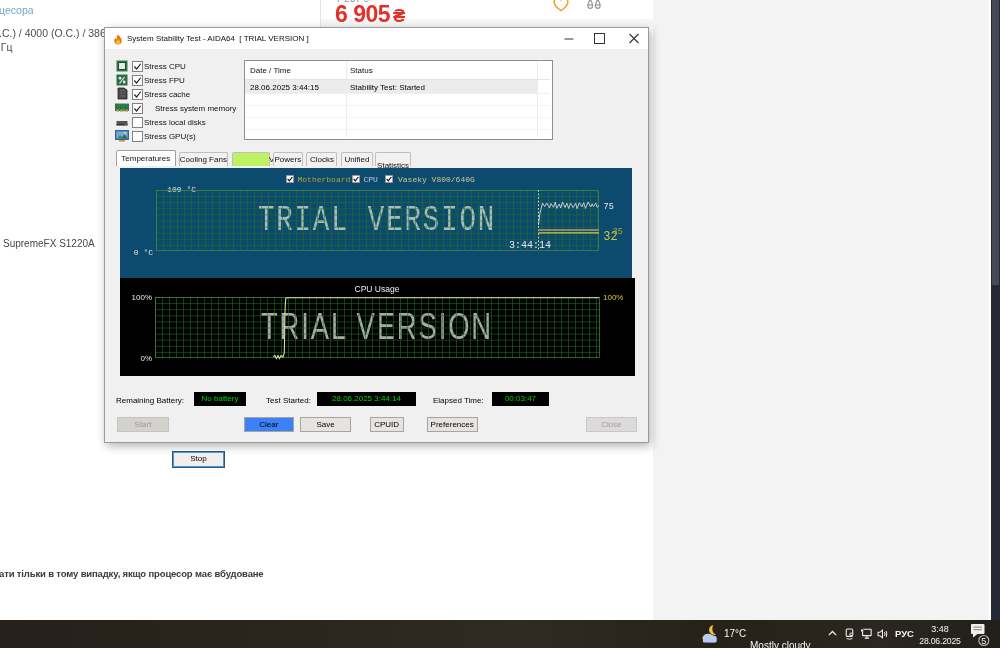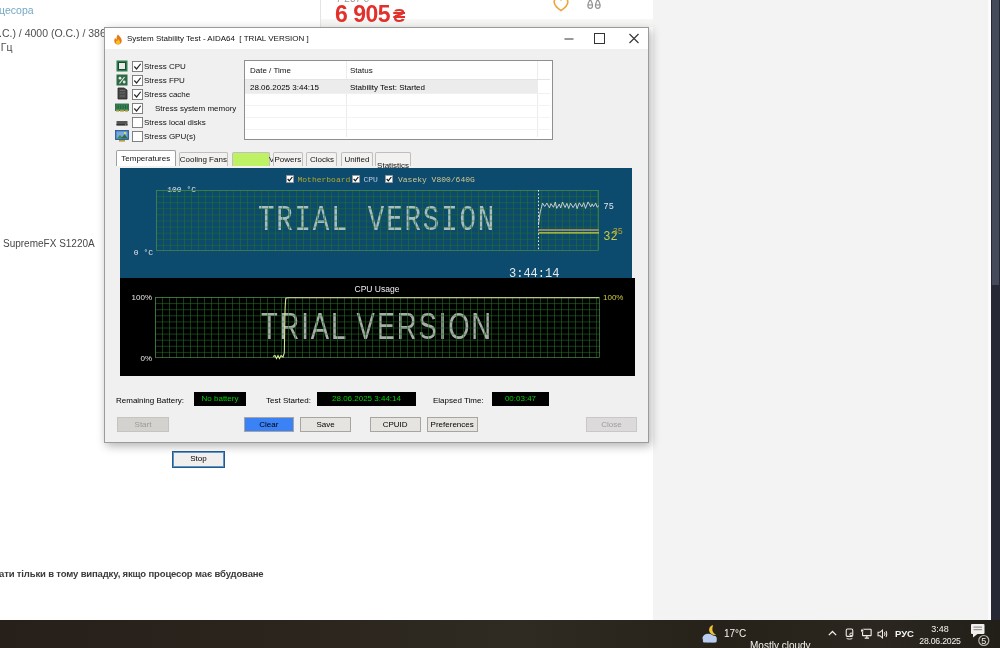--- a/index.html
+++ b/index.html
@@ -227,21 +227,21 @@
 
     <svg class="abs" style="left:0;top:0;" width="512" height="101" viewBox="0 0 512 101">
       <path d="M418.5 22 V83" stroke="#e8e8e8" stroke-width="1" stroke-dasharray="1.6,2.0" fill="none"></path>
       <path d="M418.5 57 L419.3 50 L420.2 44 L421.2 40.5 L422.5 35.1 L424.7 38.5 L426.9 35.1 L429.5 39.9 L430.9 35.6 L433.5 39.3 L435.3 34.0 L436.7 40.4 L439.3 36.0 L440.7 40.0 L442.5 34.0 L445.1 39.5 L446.9 35.3 L448.7 40.5 L450.5 35.2 L453.1 39.6 L455.7 35.3 L457.1 40.7 L459.3 34.8 L461.9 38.8 L463.7 34.7 L465.5 40.4 L468.1 33.9 L470.7 39.0 L472.1 35.8 L473.5 38.6 L475.7 35.1 L477.1 39.3 L479 37.5" stroke="#d8d8d8" stroke-width="0.9" fill="none"></path>
       <path d="M418.5 62 H479" stroke="#8f8560" stroke-width="1.8" fill="none"></path>
       <path d="M418.5 64.8 H479" stroke="#cfcf3c" stroke-width="1.2" fill="none"></path>
     </svg>
     <div class="abs" style="left:483.6px;top:34px;font-size:8.5px;color:#e8e8e8;">75</div>
     <div class="abs" style="left:483.3px;top:61.5px;font-size:12px;color:#cbcb3e;">32</div>
     <div class="abs" style="left:492.7px;top:58.5px;font-size:8.5px;color:#b3a52f;">35</div>
-    <div class="abs" style="left:389px;top:72px;font-size:12px;color:#e8e8e8;margin-top:27px;">3:44:14</div>
+    <div class="abs" style="left:389px;top:72px;font-size:10px;color:#e8e8e8;">3:44:14</div>
   </div>
 
   <div class="abs" id="g2" style="left:15px;top:250px;width:515px;height:98px;background:#000;overflow:hidden;">
     <div class="abs" style="left:257px;top:5.5px;transform:translateX(-50%);font-size:8.5px;color:#efefef;">CPU Usage</div>
     <div class="abs" style="left:0px;top:15.3px;width:32px;text-align:right;color:#e8e8e8;">100%</div>
     <div class="abs" style="left:0px;top:75.6px;width:32px;text-align:right;color:#e8e8e8;">0%</div>
     <div class="abs" style="left:257px;top:50px;transform:translate(-50%,-54%) scaleX(0.73);transform-origin:center;
          font-size:37.5px;letter-spacing:2.6px;color:rgba(208,216,210,0.8);white-space:nowrap;">TRIAL VERSION</div>
     <svg class="abs" style="left:35px;top:19px;" width="445" height="61" viewBox="0 0 445 61">
       <path d="M0.5 0 V61 M7.5 0 V61 M14.5 0 V61 M21.5 0 V61 M28.5 0 V61 M35.5 0 V61 M42.5 0 V61 M49.5 0 V61 M56.5 0 V61 M63.5 0 V61 M70.5 0 V61 M77.5 0 V61 M84.5 0 V61 M91.5 0 V61 M98.5 0 V61 M105.5 0 V61 M112.5 0 V61 M119.5 0 V61 M126.5 0 V61 M133.5 0 V61 M140.5 0 V61 M147.5 0 V61 M154.5 0 V61 M161.5 0 V61 M168.5 0 V61 M175.5 0 V61 M182.5 0 V61 M189.5 0 V61 M196.5 0 V61 M203.5 0 V61 M210.5 0 V61 M217.5 0 V61 M224.5 0 V61 M231.5 0 V61 M238.5 0 V61 M245.5 0 V61 M252.5 0 V61 M259.5 0 V61 M266.5 0 V61 M273.5 0 V61 M280.5 0 V61 M287.5 0 V61 M294.5 0 V61 M301.5 0 V61 M308.5 0 V61 M315.5 0 V61 M322.5 0 V61 M329.5 0 V61 M336.5 0 V61 M343.5 0 V61 M350.5 0 V61 M357.5 0 V61 M364.5 0 V61 M371.5 0 V61 M378.5 0 V61 M385.5 0 V61 M392.5 0 V61 M399.5 0 V61 M406.5 0 V61 M413.5 0 V61 M420.5 0 V61 M427.5 0 V61 M434.5 0 V61 M441.5 0 V61 M0 0.5 H445 M0 6.6 H445 M0 12.7 H445 M0 18.8 H445 M0 24.9 H445 M0 31.0 H445 M0 37.1 H445 M0 43.2 H445 M0 49.3 H445 M0 55.4 H445" stroke="#267226" stroke-width="0.62" fill="none" opacity="0.9"></path>
@@ -259,17 +259,17 @@
   <div class="abs" style="left:161px;top:368px;color:#000;">Test Started:</div>
   <div class="abs" style="left:212px;top:364px;width:99px;height:14px;background:#000;color:#00d200;text-align:center;line-height:14px;">28.06.2025 3:44:14</div>
   <div class="abs" style="left:328px;top:368px;color:#000;">Elapsed Time:</div>
   <div class="abs" style="left:387px;top:364px;width:57px;height:14px;background:#000;color:#00d200;text-align:center;line-height:14px;">00:03:47</div>
 
   <div id="buttons" style="position:absolute;left:0;top:389px;width:543px;height:16px;">
     <div class="abs" style="left:12px;width:52px;height:15px;box-sizing:border-box;background:#d4d2cf;border:1px solid #c6c4c1;color:#9a9a9a;text-align:center;line-height:13px;">Start</div>
     <div class="abs" style="left:67px;top:-1px;width:53px;height:17px;box-sizing:border-box;background:#f1efed;border:1.5px solid #27588a;box-shadow:inset 0 0 0 1px #5a94c8;color:#000;text-align:center;line-height:13.5px;margin-top:35px;">Stop</div>
     <div class="abs" style="left:138.8px;width:50px;height:15px;box-sizing:border-box;background:#3b82f6;border:1px solid #a8a5a0;color:#000;text-align:center;line-height:13px;">Clear</div>
     <div class="abs" style="left:195px;width:51px;height:15px;box-sizing:border-box;background:#e6e4e1;border:1px solid #a8a5a0;color:#000;text-align:center;line-height:13px;">Save</div>
-    <div class="abs" style="left:264.6px;width:51px;height:15px;box-sizing:border-box;background:#e6e4e1;border:1px solid #a8a5a0;color:#000;text-align:center;line-height:13px;">CPUID</div>
+    <div class="abs" style="left:264.6px;width:34px;height:15px;box-sizing:border-box;background:#e6e4e1;border:1px solid #a8a5a0;color:#000;text-align:center;line-height:13px;">CPUID</div>
     <div class="abs" style="left:321.7px;width:51px;height:15px;box-sizing:border-box;background:#e6e4e1;border:1px solid #a8a5a0;color:#000;text-align:center;line-height:13px;">Preferences</div>
     <div class="abs" style="left:481px;width:51px;height:15px;box-sizing:border-box;background:#dcdada;border:1px solid #cac8c6;color:#9d9d9d;text-align:center;line-height:13px;">Close</div>
   </div>
 </div>
 
 </body></html>

